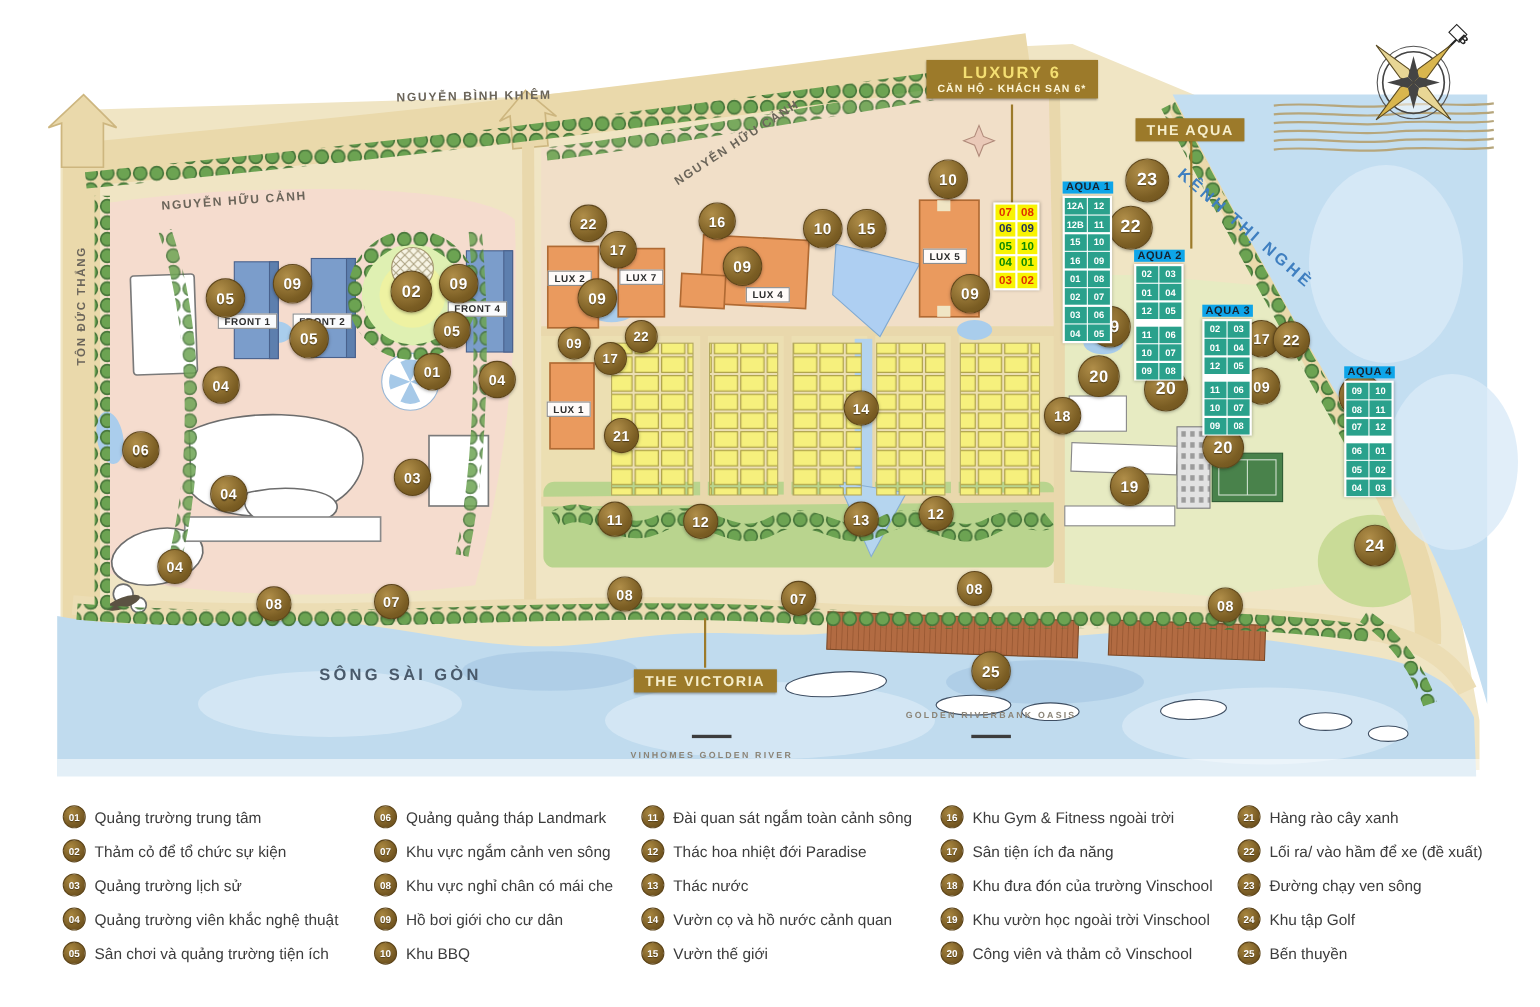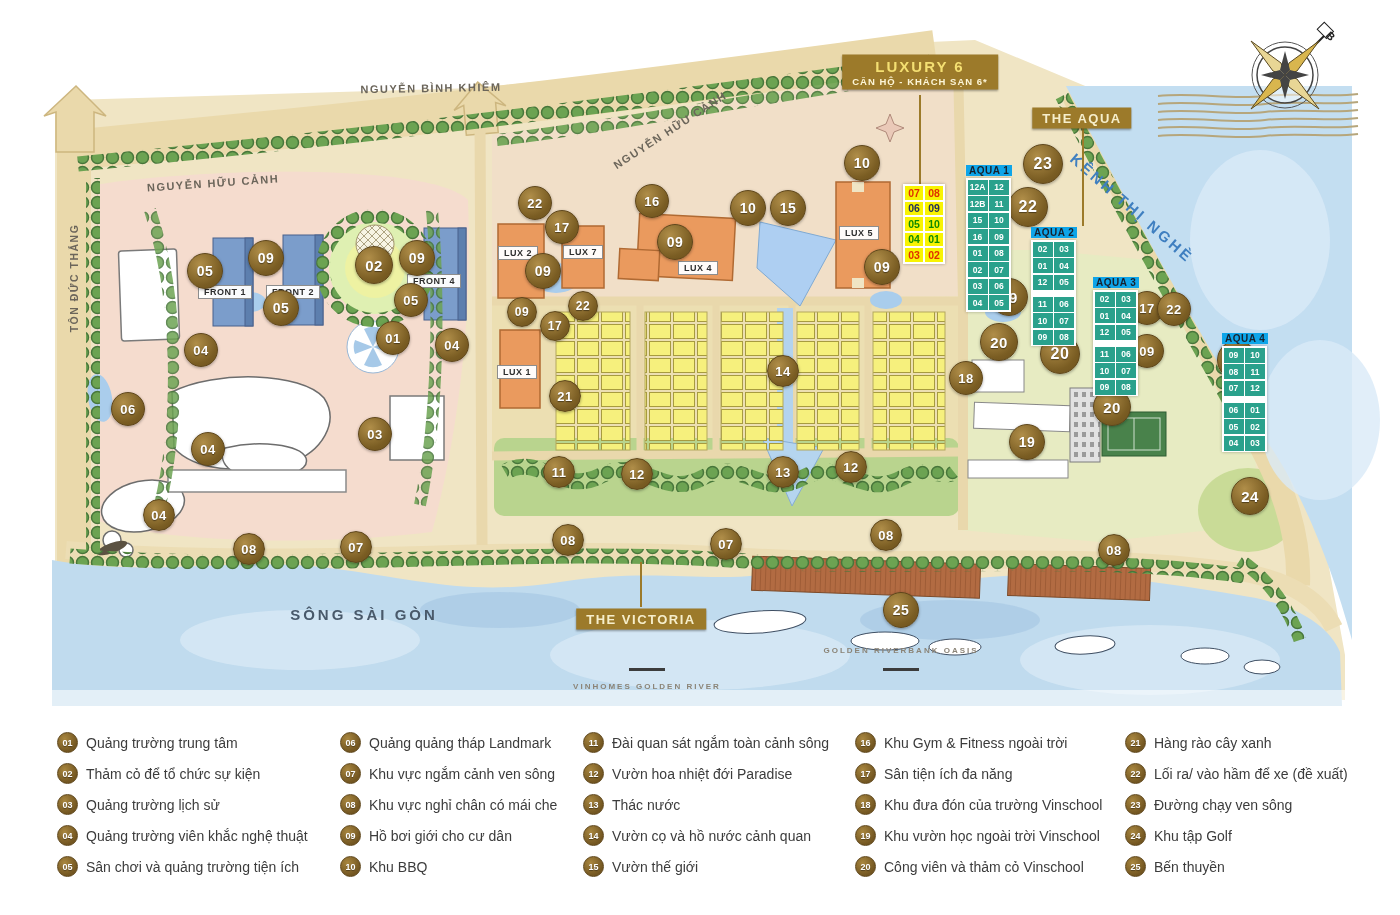--- a/index.html
+++ b/index.html
@@ -447,21 +447,21 @@
         <div class="legend-label">Khu BBQ</div>
       </div>
     </div>
     <div class="legend-col" style="left: 583px; top: 727px;">
       <div class="legend-item">
         <div class="legend-num">11</div>
         <div class="legend-label">Đài quan sát ngắm toàn cảnh sông</div>
       </div>
       <div class="legend-item">
         <div class="legend-num">12</div>
-        <div class="legend-label">Vườn hoa nhiệt đới Paradise</div>
+        <div class="legend-label">Thác hoa nhiệt đới Paradise</div>
       </div>
       <div class="legend-item">
         <div class="legend-num">13</div>
         <div class="legend-label">Thác nước</div>
       </div>
       <div class="legend-item">
         <div class="legend-num">14</div>
         <div class="legend-label">Vườn cọ và hồ nước cảnh quan</div>
       </div>
       <div class="legend-item">

